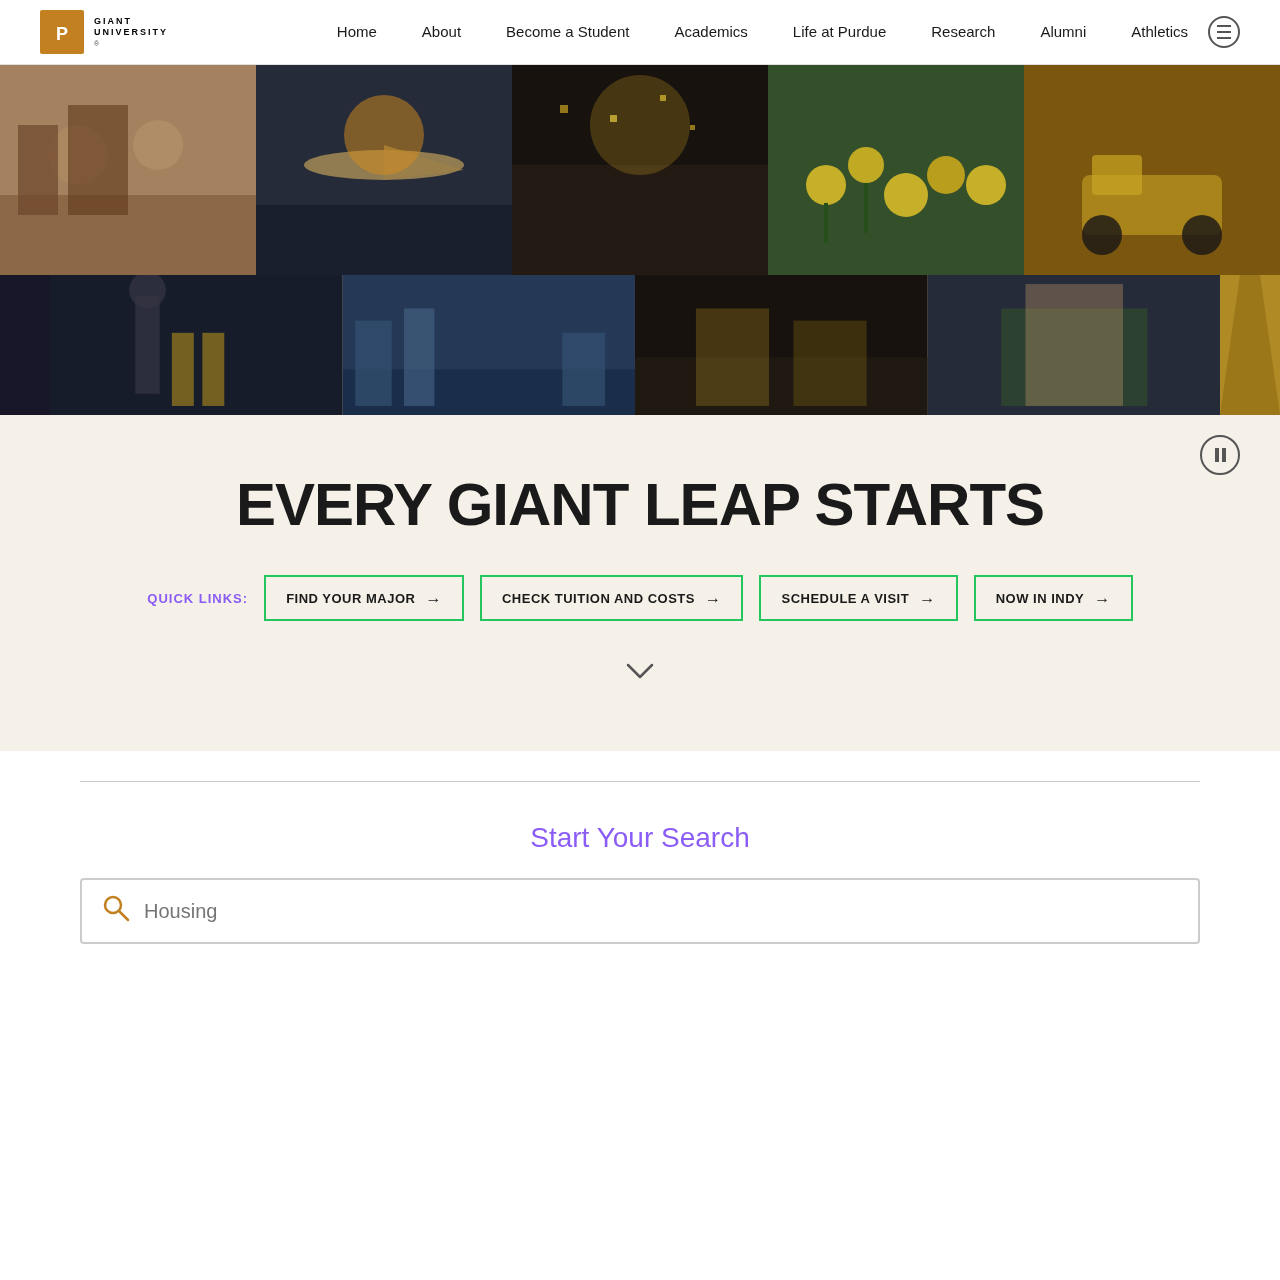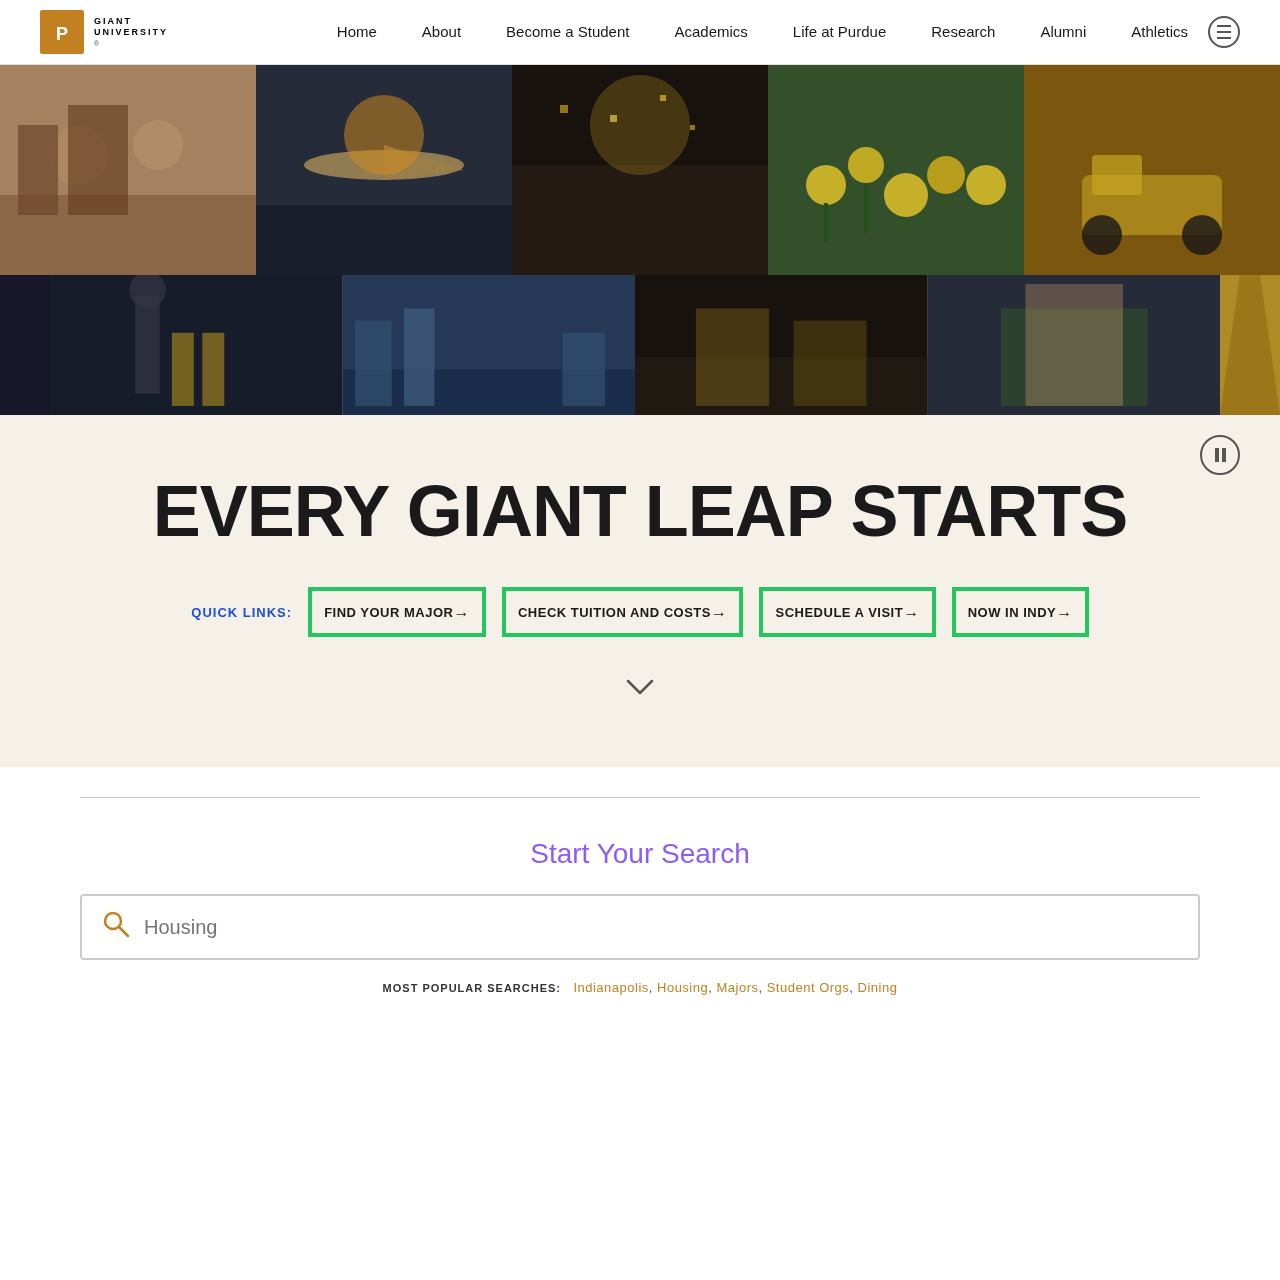--- a/index.html
+++ b/index.html
@@ -110,21 +110,21 @@
     }
 
     
     .hero {
       background: #f5f0e8;
       padding: 60px 40px 50px;
       text-align: center;
       position: relative;
     }
     .hero-heading {
-      font-size: 72px;
+      font-size: 60px;
       font-weight: 900;
       color: #1a1a1a;
       line-height: 1.0;
       text-transform: uppercase;
       letter-spacing: -1px;
       margin-bottom: 40px;
       font-family: 'Arial Black', 'Arial', sans-serif;
     }
     .pause-button {
       position: absolute;
@@ -156,29 +156,30 @@
       display: flex;
       align-items: center;
       justify-content: center;
       gap: 16px;
       flex-wrap: wrap;
       margin-bottom: 40px;
     }
     .quick-links-label {
       font-size: 13px;
       font-weight: 700;
-      color: #1d4ed8;
+      color: #8b5cf6;
       letter-spacing: 1px;
       text-transform: uppercase;
     }
     .quick-link-btn {
       display: flex;
       align-items: center;
-      border: 4px solid #22c55e;
-      padding: 12px 12px;
+      gap: 10px;
+      border: 2px solid #22c55e;
+      padding: 12px 20px;
       text-decoration: none;
       color: #1a1a1a;
       font-size: 13px;
       font-weight: 700;
       letter-spacing: 0.5px;
       text-transform: uppercase;
       cursor: pointer;
       background: transparent;
       transition: background 0.2s;
     }
@@ -460,22 +461,13 @@
   <div class="search-box">
     <span class="search-icon-wrap">
       <svg width="28" height="28" viewBox="0 0 28 28" xmlns="http://www.w3.org/2000/svg">
         <circle cx="11" cy="11" r="8" fill="none" stroke="#c28020" stroke-width="2.5"></circle>
         <line x1="17" y1="17" x2="26" y2="26" stroke="#c28020" stroke-width="2.5" stroke-linecap="round"></line>
       </svg>
     </span>
     <input type="text" class="search-input" placeholder="Housing" style="">
   </div>
 
-  <div class="popular-searches">
-    <strong>MOST POPULAR SEARCHES:</strong>
-    &nbsp;
-    <a href="#">Indianapolis</a>,
-    <a href="#">Housing</a>,
-    <a href="#">Majors</a>,
-    <a href="#">Student Orgs</a>,
-    <a href="#">Dining</a>
-  </div>
 </div>
 
 </body></html>

